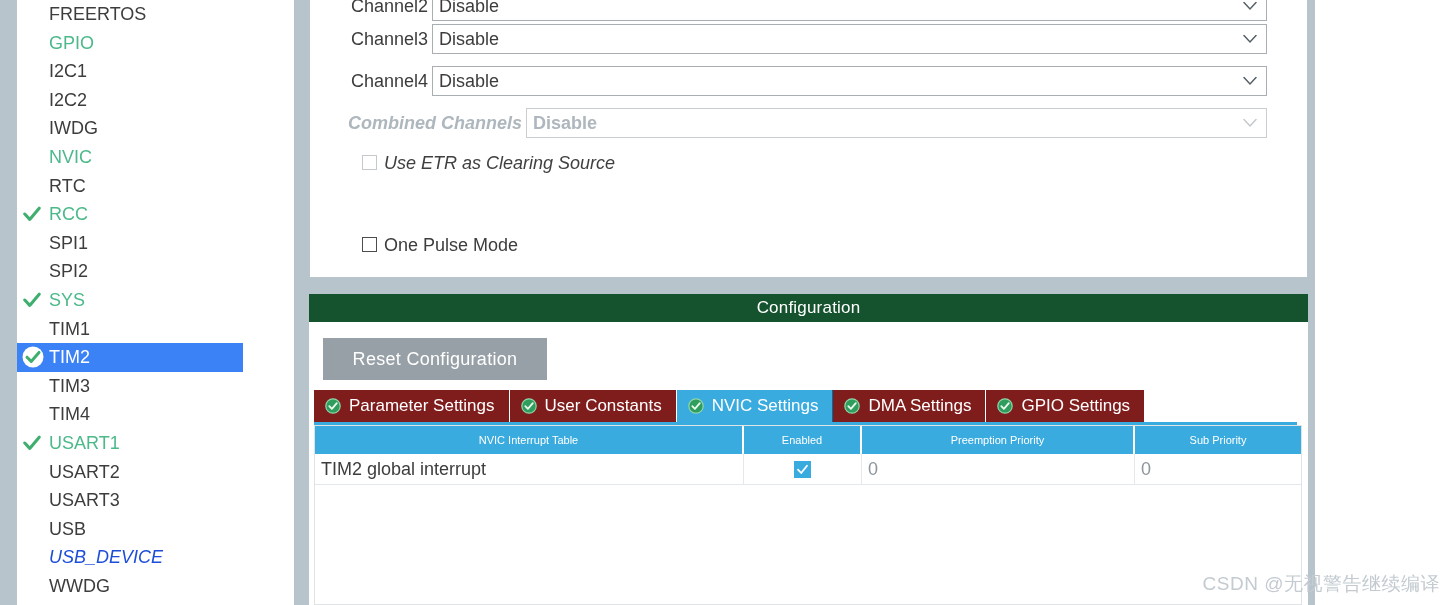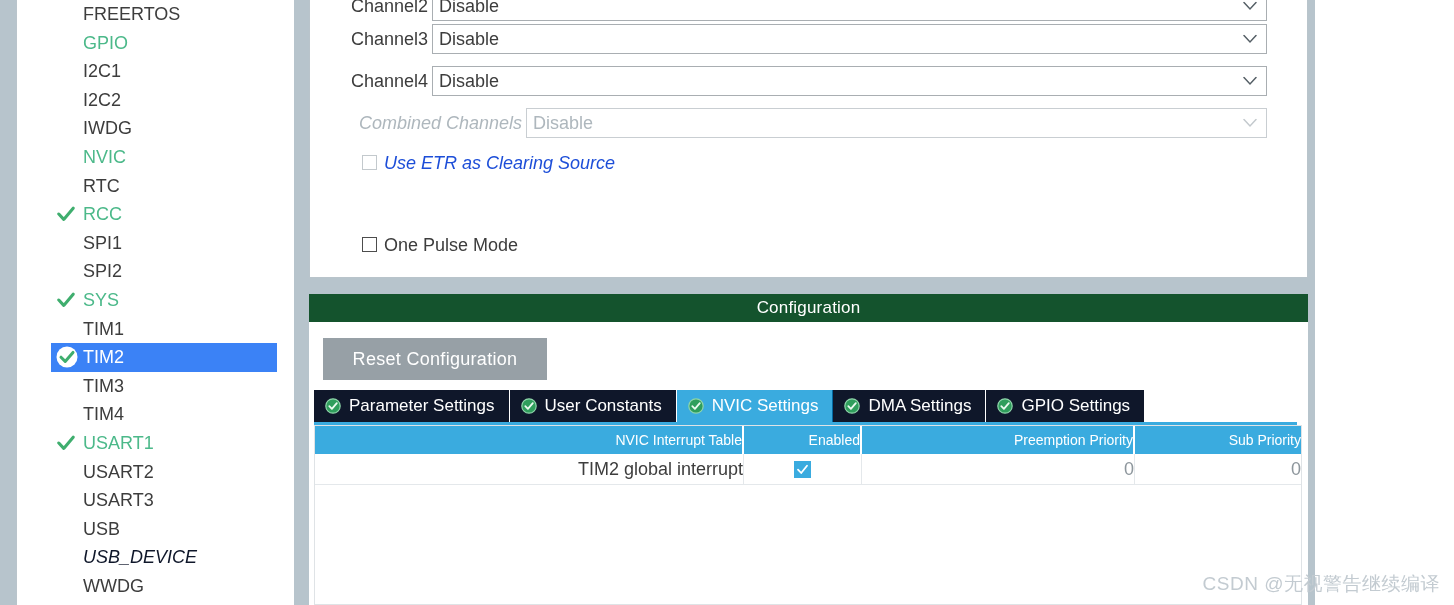--- a/index.html
+++ b/index.html
@@ -33,24 +33,23 @@
   }
   .tree-item {
     position: relative;
     height: 28.6px;
     line-height: 28.6px;
     padding-left: 32px;
     font-size: 18px;
     color: #3d3d3d;
     white-space: nowrap;
     box-sizing: border-box;
-    margin-left: 34px;
   }
   .tree-item.green { color: #4cb98a; }
-  .tree-item.disabled { color: #0f172a; font-style: italic; }
+  .tree-item.disabled { color: #1d4ed8; font-style: italic; }
   .tree-item.selected {
     background: #3b82f6;
     color: #ffffff;
     width: 226px;
   }
   .tick {
     position: absolute;
     left: 6px; top: 50%;
     transform: translateY(-50%);
     width: 18px; height: 18px;
@@ -149,21 +148,21 @@
   .cb-box.dim { border-color: #c3c9cd; }
   .cb-label {
     position: absolute;
     left: 74px; top: 0;
     height: 26px;
     line-height: 26px;
     font-size: 18px;
     color: #3d3d3d;
     white-space: nowrap;
   }
-  .cb-label.dim { color: #1d4ed8; font-style: italic; }
+  .cb-label.dim { color: #404040; font-style: italic; }
 
   
   #cfg-header {
     position: absolute;
     left: 9px; top: 294px;
     width: 999px; height: 28px;
     background: #14532d;
     color: #ffffff;
     font-size: 17px;
     line-height: 28px;
@@ -194,21 +193,21 @@
     left: 5px; top: 68px;
     height: 32px;
     display: flex;
     align-items: flex-end;
   }
   .tab {
     height: 32px;
     display: flex;
     align-items: center;
     padding: 0 14px 0 11px;
-    background: #0f172a;
+    background: #7f1d1d;
     color: #ffffff;
     font-size: 17px;
     white-space: nowrap;
     border-right: 1px solid #ffffff;
     box-sizing: border-box;
   }
   .tab.active {
     background: #3aabdf;
     border-right: 1px solid #0369a1;
   }
@@ -237,34 +236,33 @@
   }
   .thead {
     display: flex;
     height: 28px;
     background: #3aabdf;
   }
   .th {
     height: 28px;
     line-height: 28px;
     color: #ffffff;
-    font-size: 14px;
-    text-align: right;
+    font-size: 11px;
+    text-align: center;
     border-right: 2px solid #ffffff;
     box-sizing: border-box;
     white-space: nowrap;
     overflow: hidden;
   }
   .th:last-child { border-right: none; }
   .trow {
     display: flex;
     height: 30px;
     background: #ffffff;
     border-bottom: 1px solid #e4e8eb;
-    text-align: right;
   }
   .td {
     height: 30px;
     line-height: 30px;
     font-size: 18px;
     color: #3d3d3d;
     border-right: 1px solid #e4e8eb;
     box-sizing: border-box;
     padding-left: 6px;
     white-space: nowrap;
@@ -379,21 +377,21 @@
           <div class="form-label" style="left: 18px; width: 100px;">Channel4</div>
           <div class="combo" style="left: 122px; width: 835px;">
             <span class="combo-value">Disable</span>
             <span class="chev">
               <svg width="14" height="9" viewBox="0 0 14 9">
                 <path d="M1 1 L7 7.4 L13 1" fill="none" stroke="#555f66" stroke-width="1.5" stroke-linecap="round"></path>
               </svg>
             </span>
           </div>
         </div>
-        <div class="form-row" style="top: 117px; width: 999px;">
+        <div class="form-row" style="top: 117px; width: 999px; font-weight: bold;">
           <div class="form-label dim" style="left: 18px; width: 194px;">Combined Channels</div>
           <div class="combo dim" style="left: 216px; width: 741px;">
             <span class="combo-value">Disable</span>
             <span class="chev">
               <svg width="14" height="9" viewBox="0 0 14 9">
                 <path d="M1 1 L7 7.4 L13 1" fill="none" stroke="#c3c9cd" stroke-width="1.5" stroke-linecap="round"></path>
               </svg>
             </span>
           </div>
         </div>

